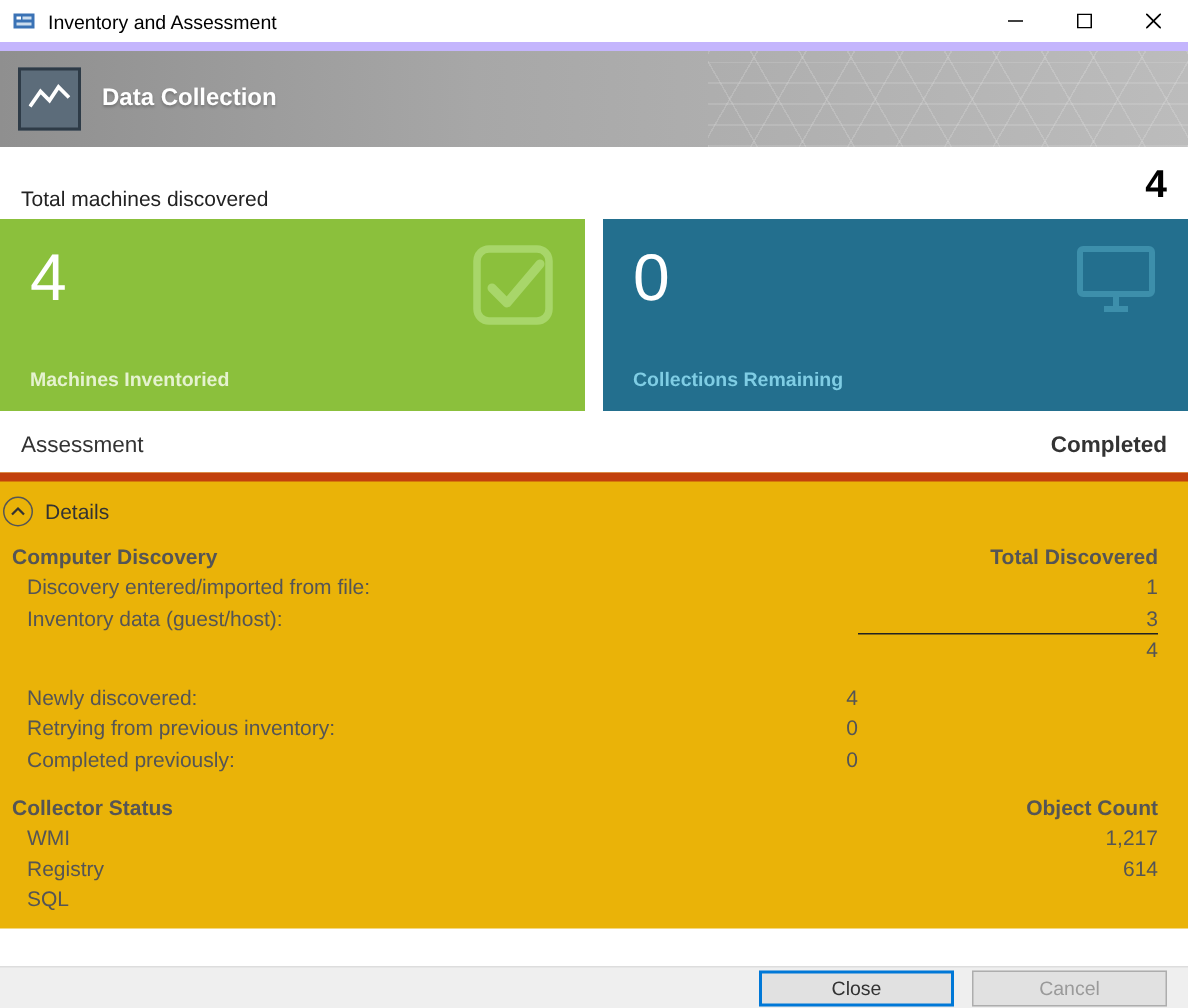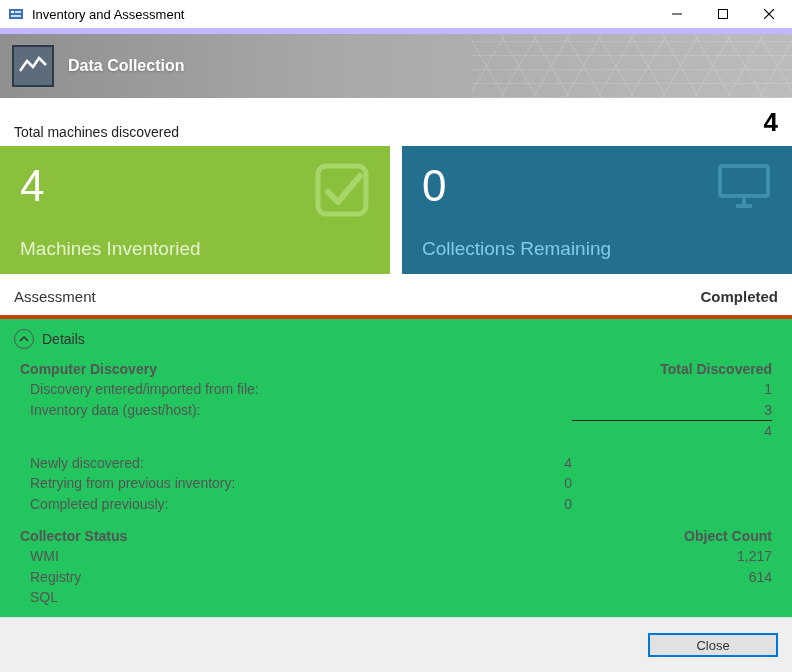--- a/index.html
+++ b/index.html
@@ -87,40 +87,40 @@
   padding: 18px 20px 14px 20px;
   position: relative;
   color: #fff;
   display: flex;
   flex-direction: column;
   justify-content: space-between;
 }
 .tile-green { background: #8bc03c; }
 .tile-blue  { background: #236f8e; }
 .tile-number { font-size: 44px; font-weight: 300; line-height: 1; }
-.tile-label  { font-size: 19px; font-weight: 400; margin-top: 5px; }
+.tile-label  { font-size: 13px; font-weight: 700; margin-top: 5px; }
 .tile-green .tile-label { color: #e5f2cf; }
 .tile-blue  .tile-label { color: #7fcde4; }
 .tile-icon {
   position: absolute;
   right: 20px;
   top: 16px;
 }
 .assess-row {
   display: flex;
   justify-content: space-between;
   padding: 14px 14px 10px 14px;
   background: #fff;
   font-size: 15px;
 }
 .assess-row .status { font-weight: 700; }
 .details-section {
-  background: #22c55e;
-  border-top: 4px solid #c2410c;
-  padding: 10px 14px 6px 14px;
+  background: #eab308;
+  border-top: 6px solid #c2410c;
+  padding: 10px 14px 6px 2px;
 }
 .details-header {
   display: flex;
   align-items: center;
   gap: 8px;
   margin-bottom: 10px;
 }
 .chevron-circle {
   width: 20px; height: 20px;
   border: 1.5px solid #555;
@@ -145,21 +145,21 @@
   line-height: 1.45;
 }
 .row2 .c3 { text-align: right; }
 .hdr { font-weight: 700; color: #555; }
 .indent { padding-left: 10px; }
 .sum-line { border-top: 1px solid #222; }
 .spacer { height: 12px; }
 .footer {
   position: absolute;
   bottom: 0; left: 0; right: 0;
-  height: 55px;
+  height: 28px;
   background: #efefef;
   border-top: 1px solid #ddd;
   display: flex;
   justify-content: flex-end;
   align-items: center;
   gap: 12px;
   padding-right: 14px;
 }
 .btn {
   width: 130px;
@@ -312,13 +312,14 @@
     </div>
     <div class="row2 indent">
       <span>SQL</span>
     </div>
 
   </div>
 </div>
 
 <div class="footer">
   <div class="btn btn-primary">Close</div>
+  <div class="btn btn-disabled">Cancel</div>
 </div>
 
 </body></html>

